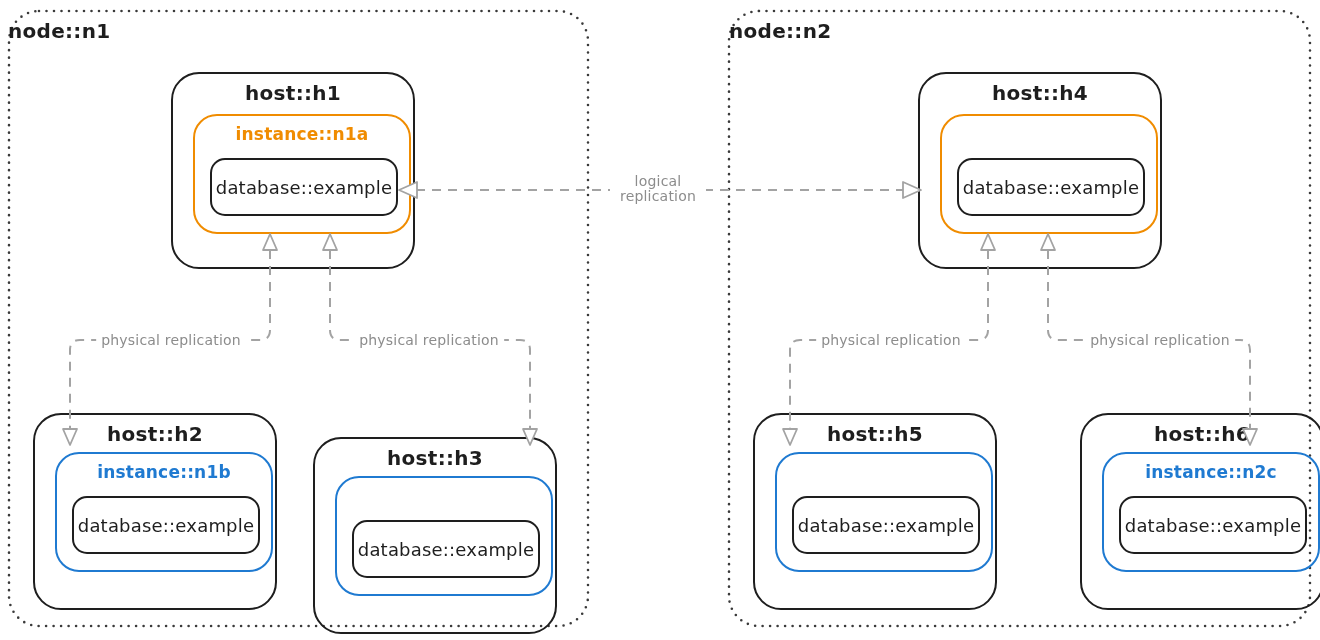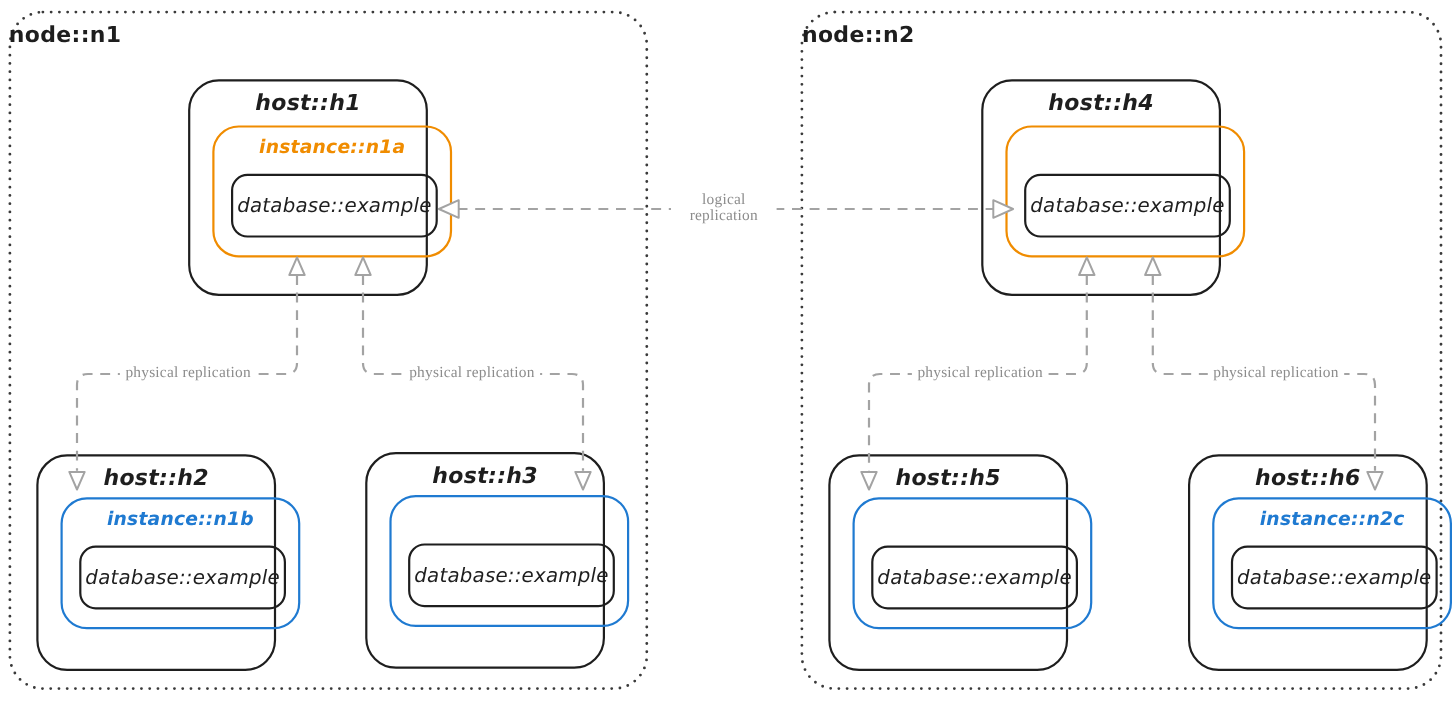--- a/index.html
+++ b/index.html
@@ -19,40 +19,40 @@
   svg.layer{position:absolute;left:0;top:0;pointer-events:none;}
   #border-layer{z-index:0;}
   #connector-layer{z-index:2;}
 
   .node-border{fill:none;stroke:var(--node-border);stroke-width:2.6;
     stroke-linecap:round;stroke-dasharray:0 7.5;}
   .dash{fill:none;stroke:var(--connector);stroke-width:2;stroke-dasharray:9 7;stroke-linejoin:round;}
   .head{fill:#fff;stroke:var(--connector);stroke-width:1.8;stroke-linejoin:round;}
   .node-title{position:absolute;z-index:1;font-size:20px;font-weight:600;letter-spacing:.3px;}
 
-  .host{position:absolute;z-index:1;width:218px;height:197px;
-    border:2.5px solid var(--stroke);border-radius:28px;font-style:italic;}
+  .host{position:absolute;z-index:1;width:244px;height:197px;
+    border:2.5px solid var(--stroke);border-radius:28px;}
   .host-title{position:absolute;left:0;top:7px;width:100%;text-align:center;
     font-size:20px;font-weight:600;letter-spacing:.3px;}
   .instance{position:absolute;left:20px;width:218px;height:120px;
     border:2px solid;border-radius:24px;}
   .instance.primary{border-color:var(--primary-accent);top:40px;}
   .instance.replica{border-color:var(--replica-accent);top:37px;}
   .instance-title{position:absolute;left:0;top:8px;width:100%;text-align:center;
     font-size:17px;font-weight:700;letter-spacing:.2px;}
   .instance.primary .instance-title{color:var(--primary-accent);}
   .instance.replica .instance-title{color:var(--replica-accent);}
   .database{position:absolute;left:15px;top:42px;width:188px;height:58px;
     border:2px solid var(--stroke);border-radius:15px;
     display:flex;align-items:center;justify-content:center;
     font-size:18px;font-weight:500;letter-spacing:.2px;}
 
   .conn-label{position:absolute;z-index:3;transform:translate(-50%,-50%);
     background:var(--bg);color:var(--connector-text);font-size:14px;font-weight:500;
-    letter-spacing:.2px;padding:1px 5px;white-space:nowrap;font-family:Liberation Serif, serif;}
+    letter-spacing:.2px;padding:1px 5px;white-space:nowrap;}
   .conn-label.two-line{white-space:normal;width:96px;text-align:center;
     line-height:15px;padding:1px 2px;}
 </style>
 </head>
 <body>
 
 <div id="stage">
 
   <svg id="border-layer" class="layer" width="1320" height="640" viewBox="0 0 1320 640">
     <rect class="node-border" x="9" y="11" width="579" height="615" rx="30"></rect>
@@ -71,28 +71,28 @@
   </div>
 
   <div class="host" style="left:33px;top:413px;">
     <div class="host-title">host::h2</div>
     <div class="instance replica">
       <div class="instance-title">instance::n1b</div>
       <div class="database">database::example</div>
     </div>
   </div>
 
-  <div class="host" style="left:313px;top:411px;margin-left:19px;">
+  <div class="host" style="left:313px;top:437px;">
     <div class="host-title">host::h3</div>
     <div class="instance replica">
       <div class="database">database::example</div>
     </div>
   </div>
 
-  <div class="host" style="left:892px;top:72px;padding-left:24px;">
+  <div class="host" style="left:918px;top:72px;padding-left:24px;">
     <div class="host-title">host::h4</div>
     <div class="instance primary">
       <div class="database">database::example</div>
     </div>
   </div>
 
   <div class="host" style="left:753px;top:413px;padding-left:36px;">
     <div class="host-title">host::h5</div>
     <div class="instance replica">
       <div class="database">database::example</div>

